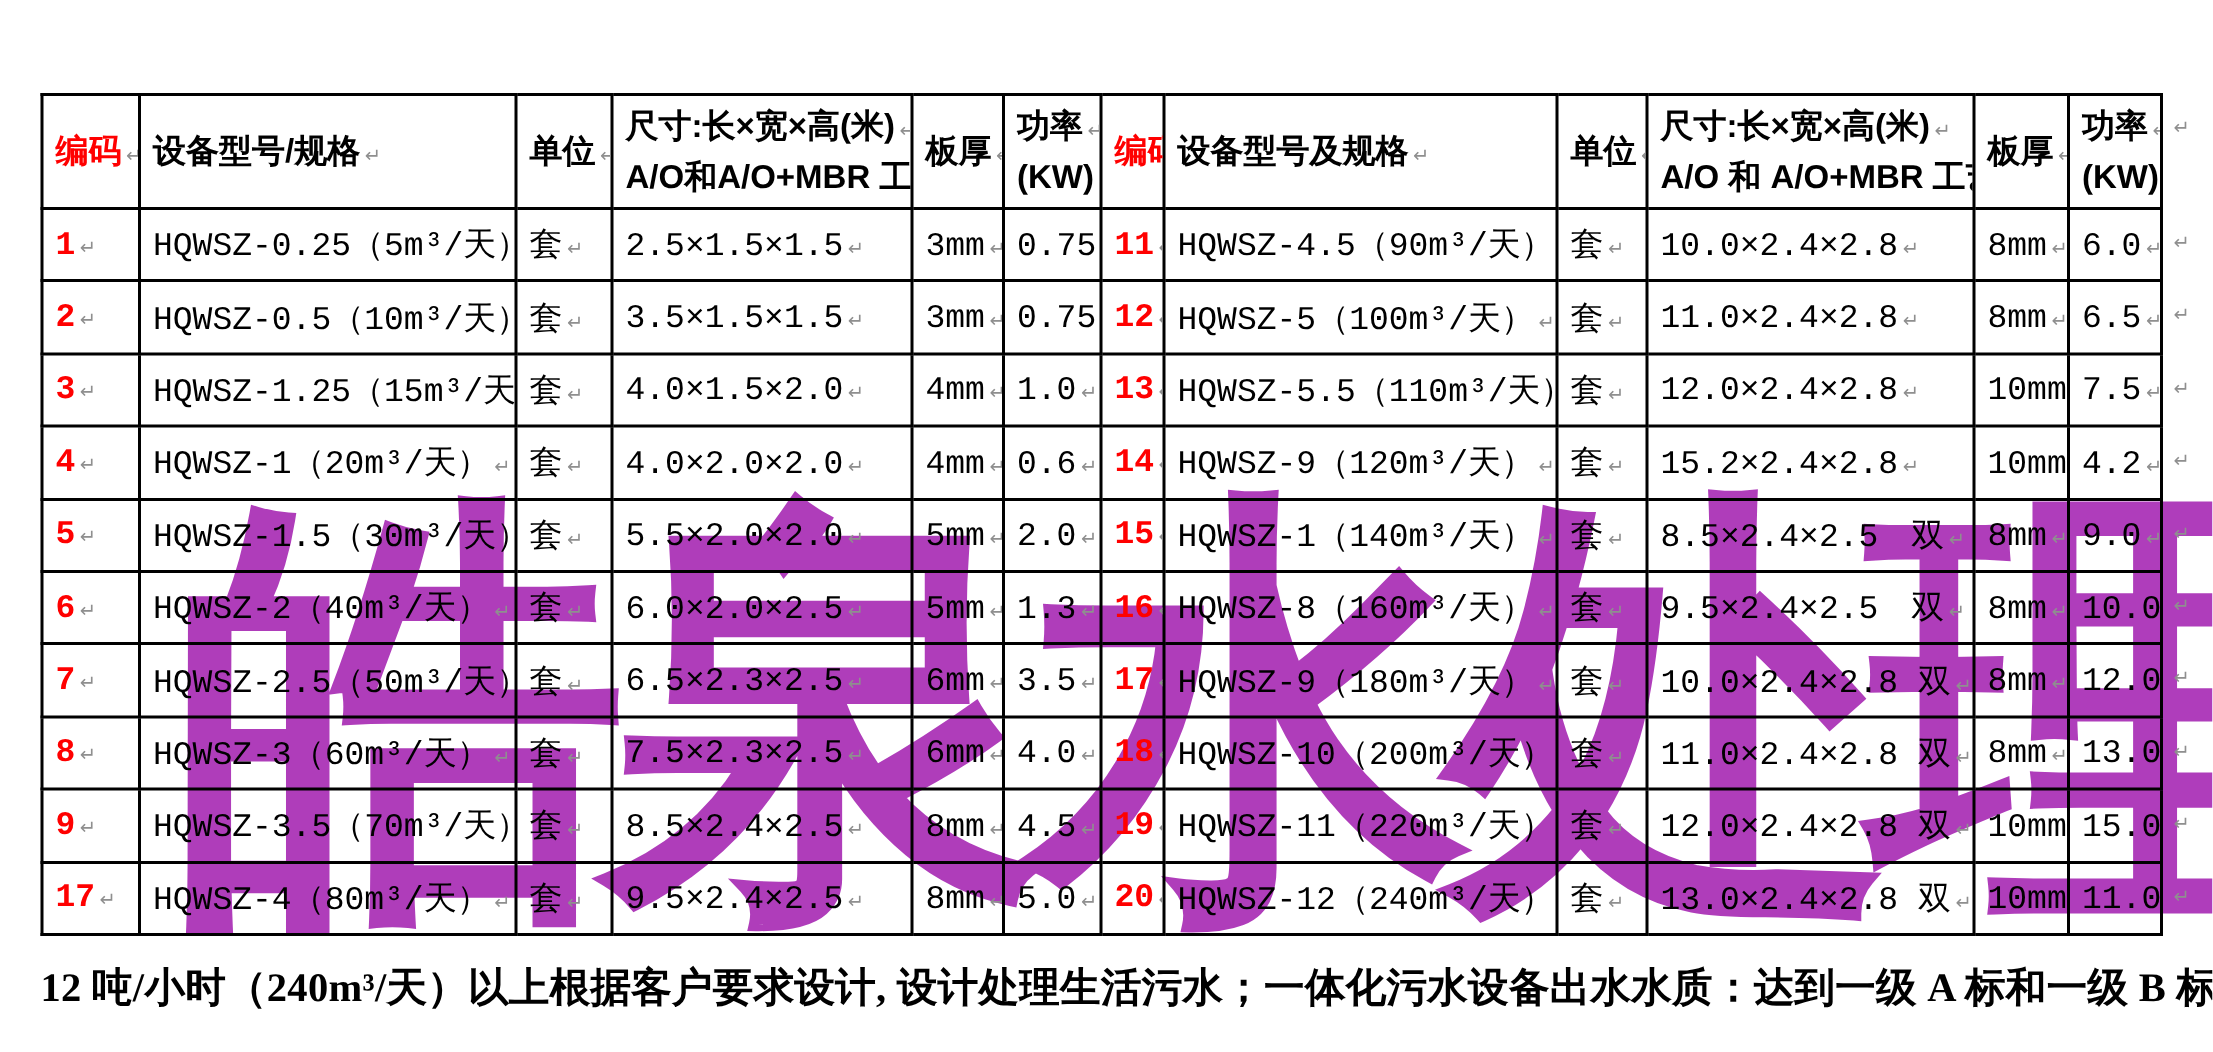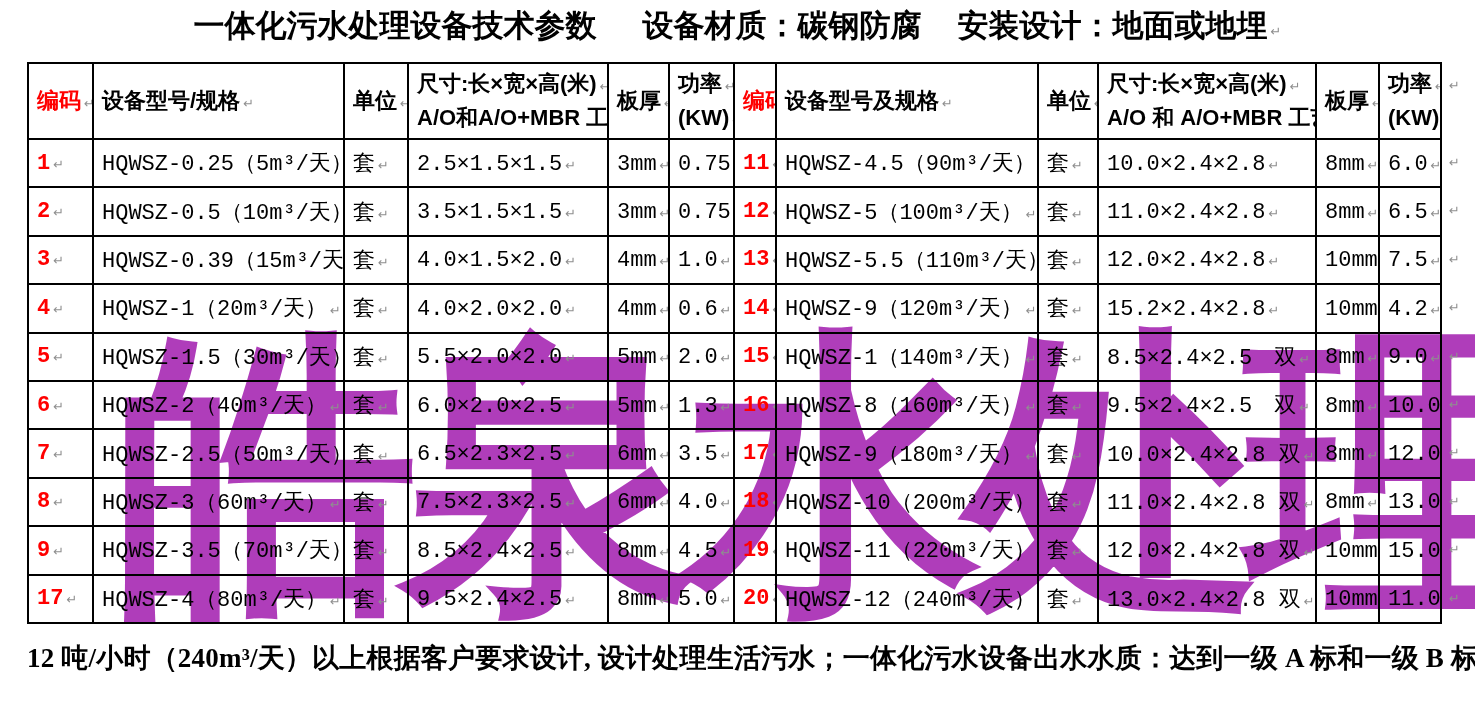--- a/index.html
+++ b/index.html
@@ -37,21 +37,21 @@
   #spec tbody tr { height:48.4px; }
   #spec th {
     font-family:"Liberation Sans","DejaVu Sans",sans-serif;
     font-weight:bold; font-size:22px;
   }
   th.h-size, th.h-power { font-size:20px; line-height:1.55;margin-left:46px; }
   th.h-code { color:#ff0000; padding-left:4px; }
   td.c-code { color:#ff0000; font-weight:bold; padding-left:5px;
     font-family:"Liberation Mono","DejaVu Sans Mono",monospace; }
   td.c-model { padding-right:10px; }
-  .model-wrap { display:flex; justify-content:space-between; align-items:baseline; }
+  .model-wrap { display:flex; align-items:baseline; }
   .latin { font-family:"Liberation Mono","DejaVu Sans Mono",monospace; }
   .pre { white-space:pre; }
   .pmark {
     color:#8f8f8f; font-size:13px; margin-left:3px; vertical-align:baseline;
     font-family:"DejaVu Sans",sans-serif; font-weight:normal;
   }
   #footnote {
     position:absolute; left:27px; top:640px; z-index:2; white-space:nowrap;
     font-size:27px; font-weight:bold; letter-spacing:0.2px;
     font-family:"Liberation Serif","DejaVu Serif",serif;
@@ -59,21 +59,20 @@
   .rail-mark { position:absolute; left:1446px; z-index:2; color:#8f8f8f;
     font-size:13px; font-family:"DejaVu Sans",sans-serif; }
 </style>
 </head>
 <body>
 
 <div id="page">
 
   <div id="watermark">皓泉水处理</div>
 
-  <div id="title"><span class="t1">一体化污水处理设备技术参数</span><span class="t2">设备材质：碳钢防腐</span><span class="t3">安装设计：地面或地埋</span><span class="pmark">↵</span></div>
 
   <table id="spec">
     <colgroup>
       <col style="width:65px">
         <col style="width:251px">
         <col style="width:64px">
       <col style="width:200px">
         <col style="width:61px">
         <col style="width:65px">
       <col style="width:42px">
@@ -157,21 +156,21 @@
           </td>
           <td class="c-unit"><span>套</span><span class="pmark">↵</span></td>
           <td class="c-size"><span class="latin pre">11.0×2.4×2.8</span><span class="pmark">↵</span></td>
           <td class="c-thick"><span class="latin">8mm</span><span class="pmark">↵</span></td>
           <td class="c-power"><span class="latin">6.5</span><span class="pmark">↵</span></td>
         </tr>
         <tr>
           <td class="c-code"><span class="latin">3</span><span class="pmark">↵</span></td>
           <td class="c-model">
             <span class="model-wrap">
-              <span class="latin">HQWSZ-0.39</span>
+              <span class="latin">HQWSZ-1.25</span>
               <span><span class="latin">（15m³/天）</span></span>
             </span>
           </td>
           <td class="c-unit"><span>套</span><span class="pmark">↵</span></td>
           <td class="c-size"><span class="latin pre">4.0×1.5×2.0</span><span class="pmark">↵</span></td>
           <td class="c-thick"><span class="latin">4mm</span><span class="pmark">↵</span></td>
           <td class="c-power"><span class="latin">1.0</span><span class="pmark">↵</span></td>
           <td class="c-code"><span class="latin">13</span><span class="pmark">↵</span></td>
           <td class="c-model">
             <span class="model-wrap">

